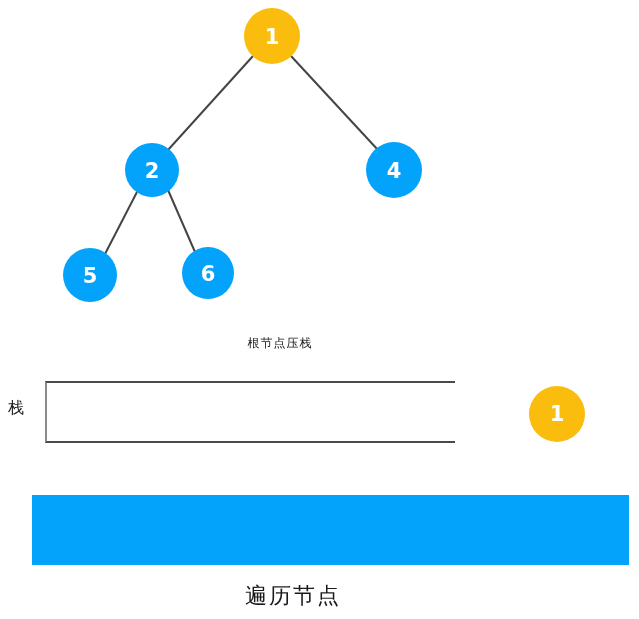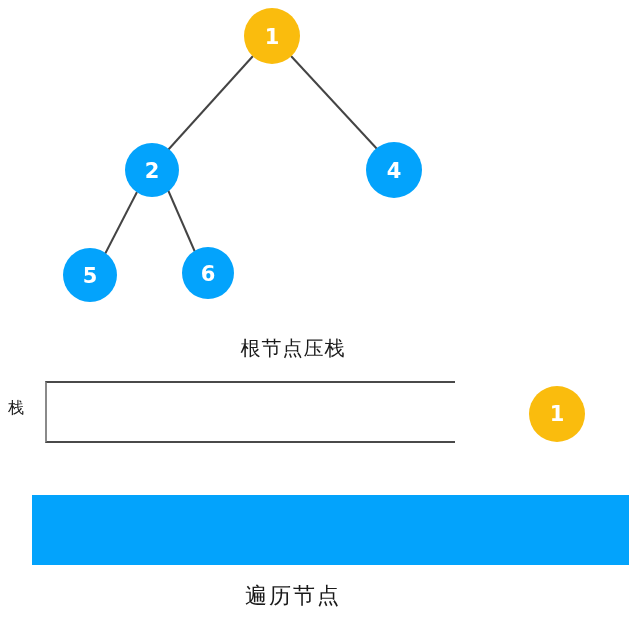--- a/index.html
+++ b/index.html
@@ -38,25 +38,25 @@
     font-family: "DejaVu Sans", "Liberation Sans", sans-serif;
     font-size: 21px;
     font-weight: bold;
     text-anchor: middle;
     dominant-baseline: central;
   }
 
   
   #push-caption {
     position: absolute;
-    left: 13px;
+    left: 0;
     top: 335px;
     width: 560px;
     text-align: center;
-    font-size: 20px;
+    font-size: 12px;
     color: #1a1a1a;
     letter-spacing: 1px;
   }
 
   
   #stack-label {
     position: absolute;
     left: 8px;
     top: 398px;
     font-size: 16px;

